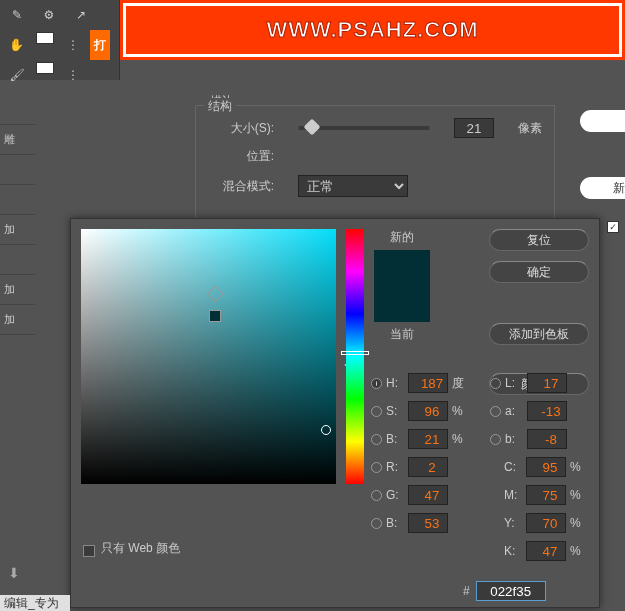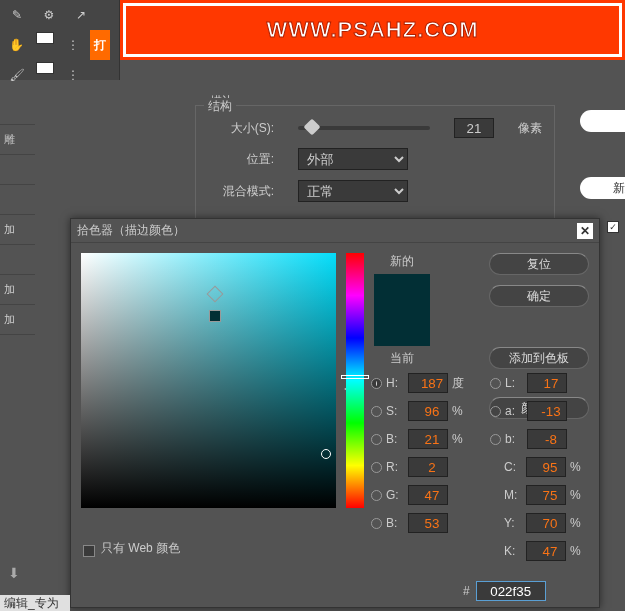--- a/index.html
+++ b/index.html
@@ -109,21 +109,20 @@
     <div class="row">
       <span class="lbl">大小(S):</span>
       <div class="slider-track">
           <div class="slider-thumb"></div>
         </div>
       <input class="num-input" value="21" style="">
       <span>像素</span>
     </div>
     <div class="row">
       <span class="lbl">位置:</span>
-      <select class="sel"><option>外部</option></select>
     </div>
     <div class="row">
       <span class="lbl">混合模式:</span>
       <select class="sel"><option>正常</option></select>
     </div>
   </div>
 </div>
 
 <div class="side-btns">
   <div class="wbtn"></div>
@@ -140,24 +139,20 @@
   <div class="left-item"></div>
   <div class="left-item"></div>
   <div class="left-item">加</div>
   <div class="left-item"></div>
   <div class="left-item">加</div>
   <div class="left-item">加</div>
 </div>
 <div class="dl-icon">⬇</div>
 
 <div class="color-picker">
-  <div class="cp-titlebar">
-    <span class="cp-title">拾色器（描边颜色）</span>
-    <span class="cp-close">✕</span>
-  </div>
   <div class="cp-body">
     <div style="position:relative">
       <div class="sv-box">
         <div class="sv-cursor" style="left:96%; top:79%"></div>
       </div>
       <div class="sv-arrows">◂</div>
     </div>
     <div class="hue-bar">
       <div class="hue-thumb" style="top:48%"></div>
     </div>

